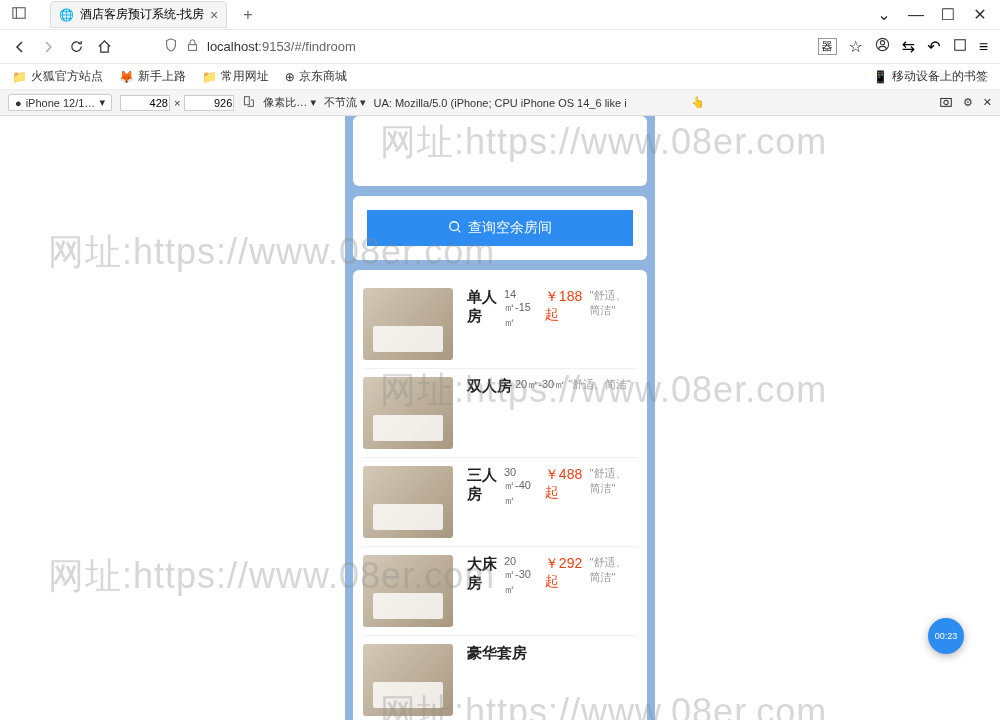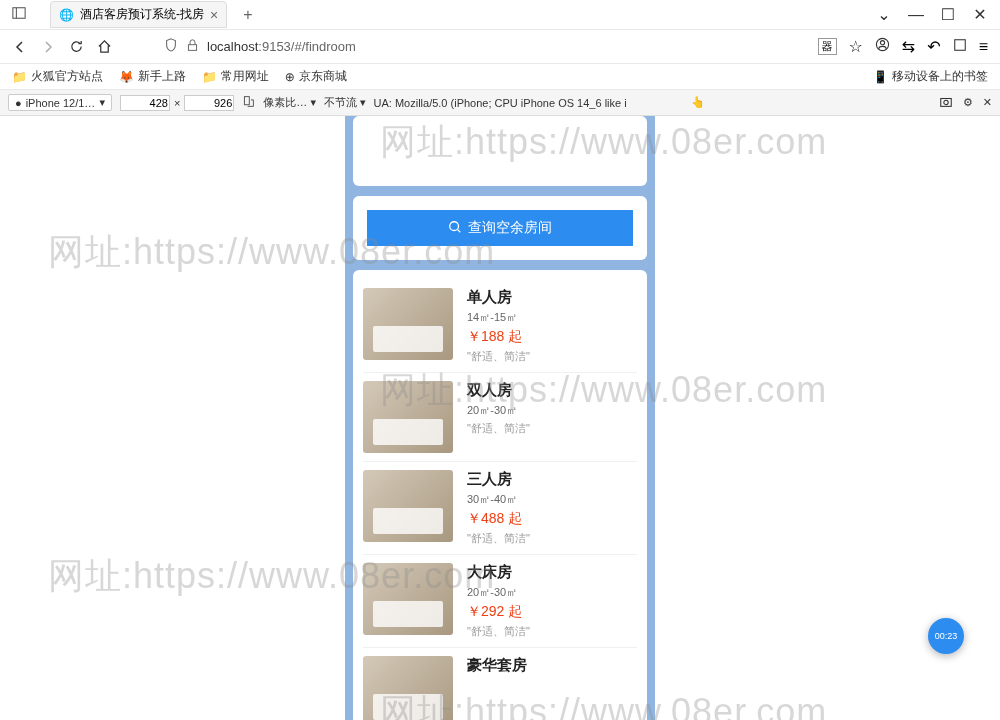--- a/index.html
+++ b/index.html
@@ -30,21 +30,21 @@
 .viewport{position:absolute;top:116px;left:0;right:0;bottom:0;background:#fff;display:flex;justify-content:center}
 .phone-frame{width:310px;background:#8fb5e0;padding:0 8px;height:100%;overflow-y:auto}
 .empty-card{background:#fff;border-radius:6px;height:70px;margin-bottom:10px}
 .search-card{background:#fff;border-radius:6px;padding:14px;margin-bottom:10px}
 .search-btn{width:100%;height:36px;background:#2d8cf0;color:#fff;border:none;border-radius:0;font-size:14px;display:flex;align-items:center;justify-content:center;gap:6px}
 .rooms-card{background:#fff;border-radius:6px;padding:10px}
 .room{display:flex;gap:14px;padding:8px 0;border-bottom:1px solid #f0f0f0}
 .room:last-child{border-bottom:none}
 .room-img{width:90px;height:72px;background:linear-gradient(135deg,#d4c9b8,#a89880);border-radius:3px;flex-shrink:0;position:relative;overflow:hidden}
 .room-img::after{content:"";position:absolute;bottom:8px;left:10px;right:10px;height:26px;background:rgba(255,255,255,0.8);border-radius:2px}
-.room-info{flex:1;display:flex;flex-direction:column;gap:3px}
+.room-info{flex:1;display:flex;flex-direction:row;gap:3px}
 .room-title{font-size:15px;font-weight:600;color:#222}
 .room-size{font-size:11px;color:#666}
 .room-price{font-size:14px;color:#ed4014;font-weight:500}
 .room-desc{font-size:11px;color:#999}
 .watermark{position:absolute;font-size:36px;font-weight:400;color:rgba(140,140,140,0.35);pointer-events:none;font-family:Arial;white-space:nowrap;letter-spacing:1px}
 .wm1{top:118px;left:380px}
 .wm2{top:228px;left:48px}
 .wm3{top:366px;left:380px}
 .wm4{top:552px;left:48px}
 .wm5{top:688px;left:380px}

